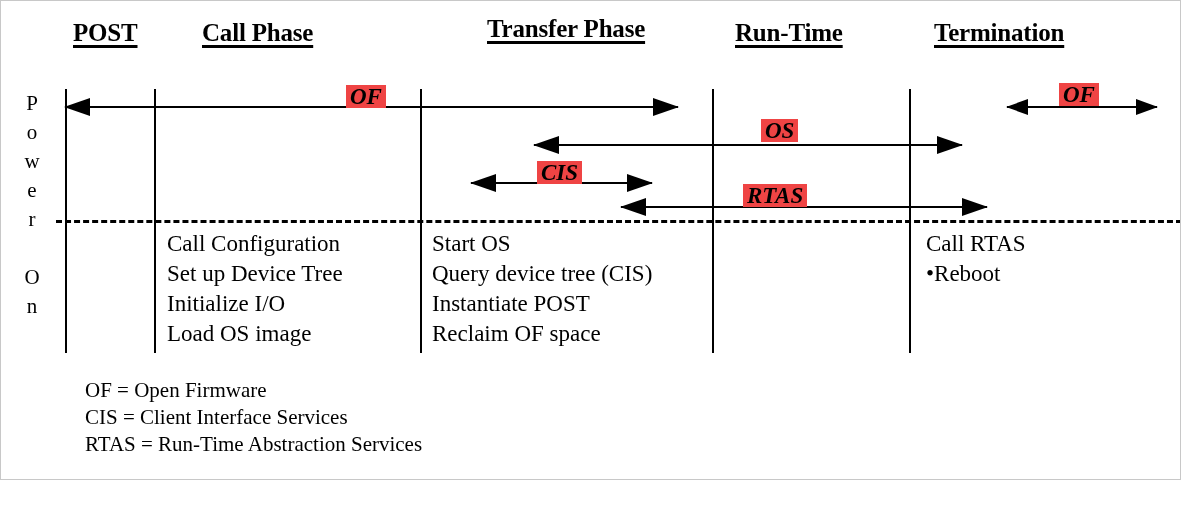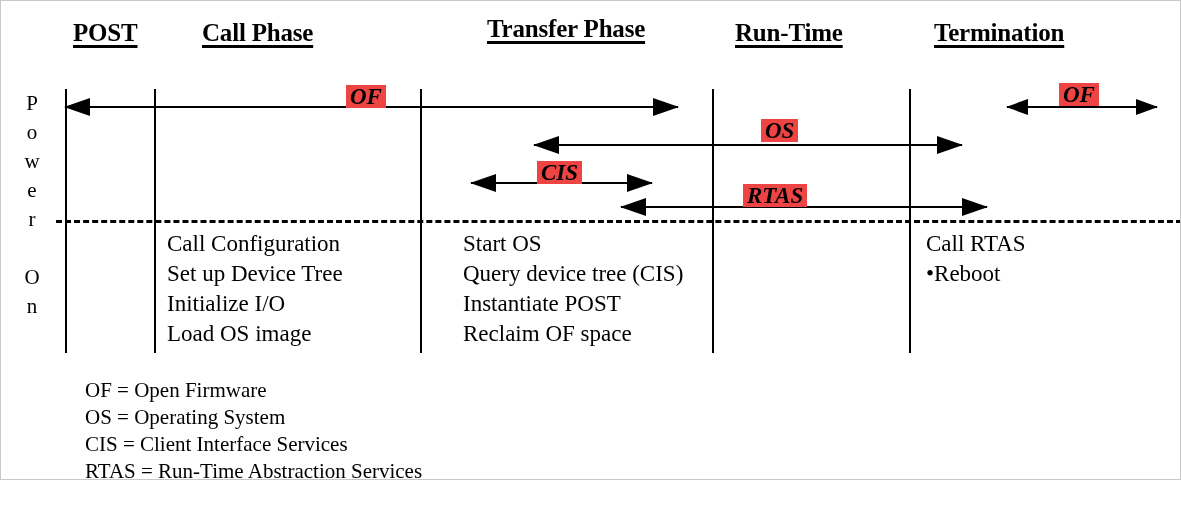--- a/index.html
+++ b/index.html
@@ -194,32 +194,31 @@
       <div class="arrow-label" style="left: 1058px; top: 82px;">OF</div>
     </div>
 
   <div id="columns">
       <div class="task-list" style="left: 166px; top: 228px;">
         <div>Call Configuration</div>
         <div>Set up Device Tree</div>
         <div>Initialize I/O</div>
         <div>Load OS image</div>
       </div>
-      <div class="task-list" style="left: 431px; top: 228px; margin-left: 31px;">
+      <div class="task-list" style="left: 431px; top: 228px;">
         <div>Start OS</div>
         <div>Query device tree (CIS)</div>
         <div>Instantiate POST</div>
         <div>Reclaim OF space</div>
       </div>
       <div class="task-list" style="left: 925px; top: 228px;">
         <div>Call RTAS</div>
         <div>•Reboot</div>
       </div>
     </div>
 
   <div class="legend" id="legend" style="left: 76px; top: 376px;">
       <div>OF = Open Firmware</div>
-      <div>OS = Operating System</div>
       <div>CIS = Client Interface Services</div>
       <div>RTAS = Run-Time Abstraction Services</div>
     </div>
 
 </div>
 
 </body></html>

